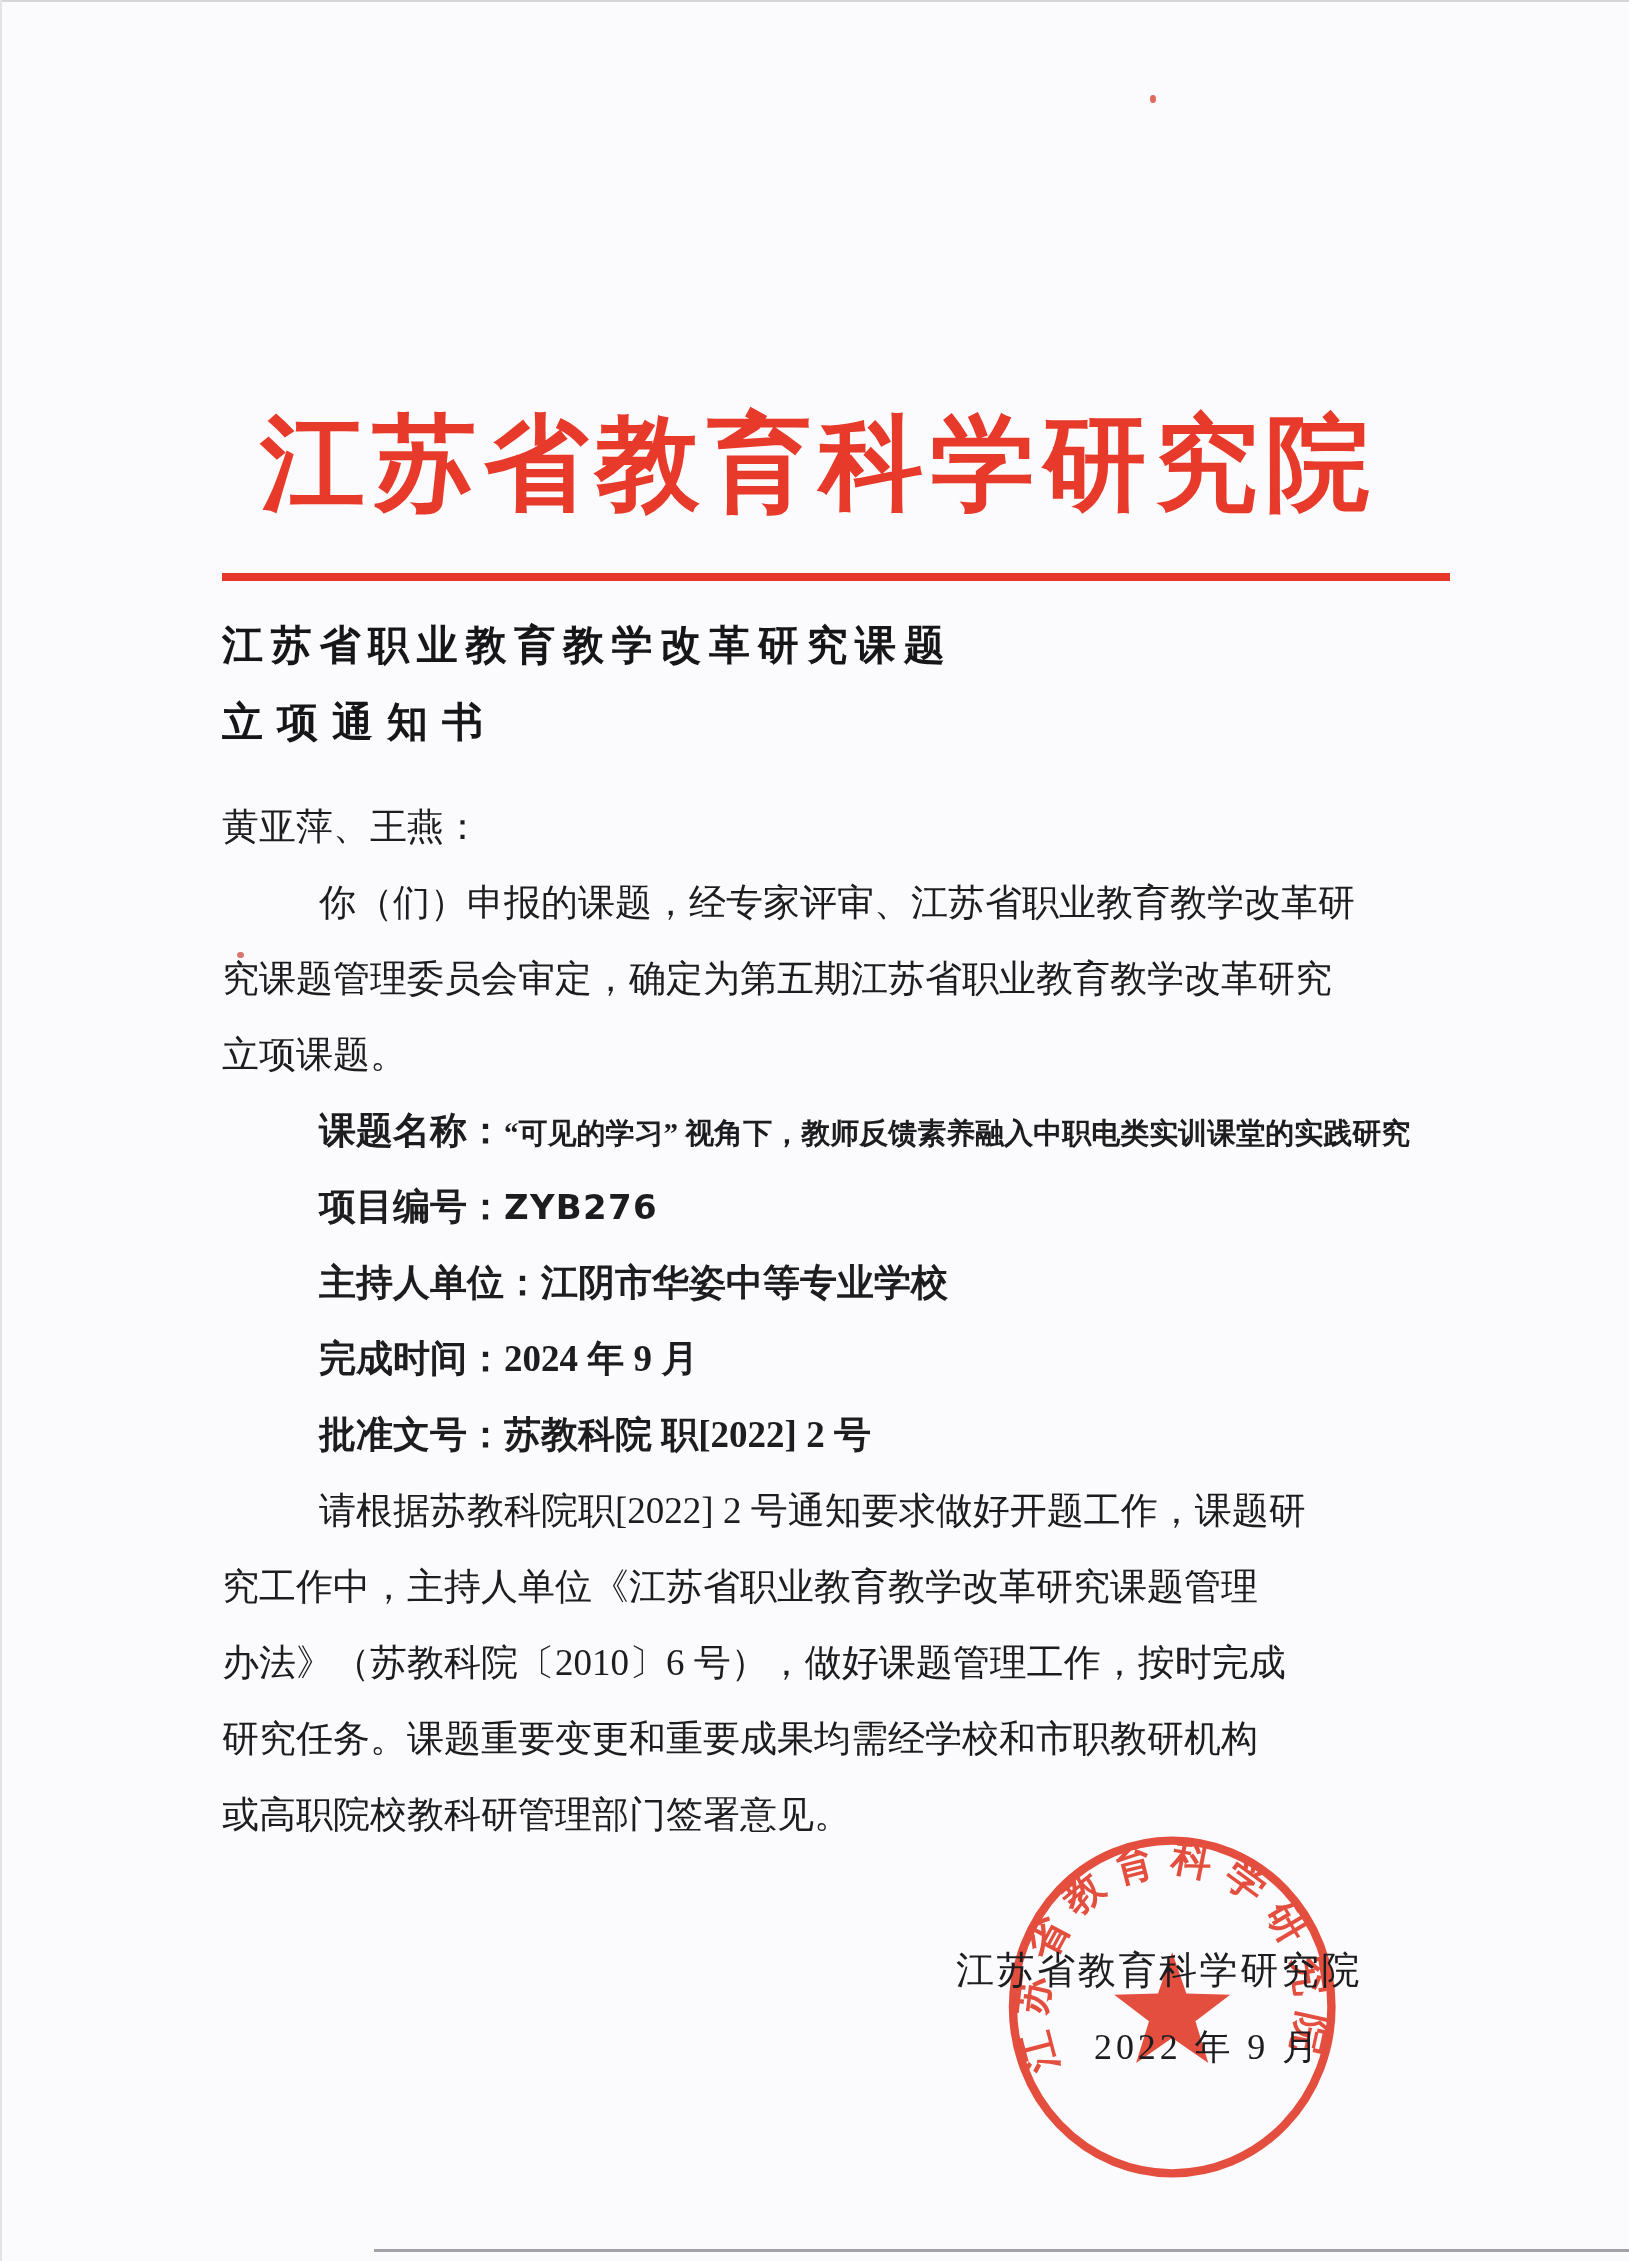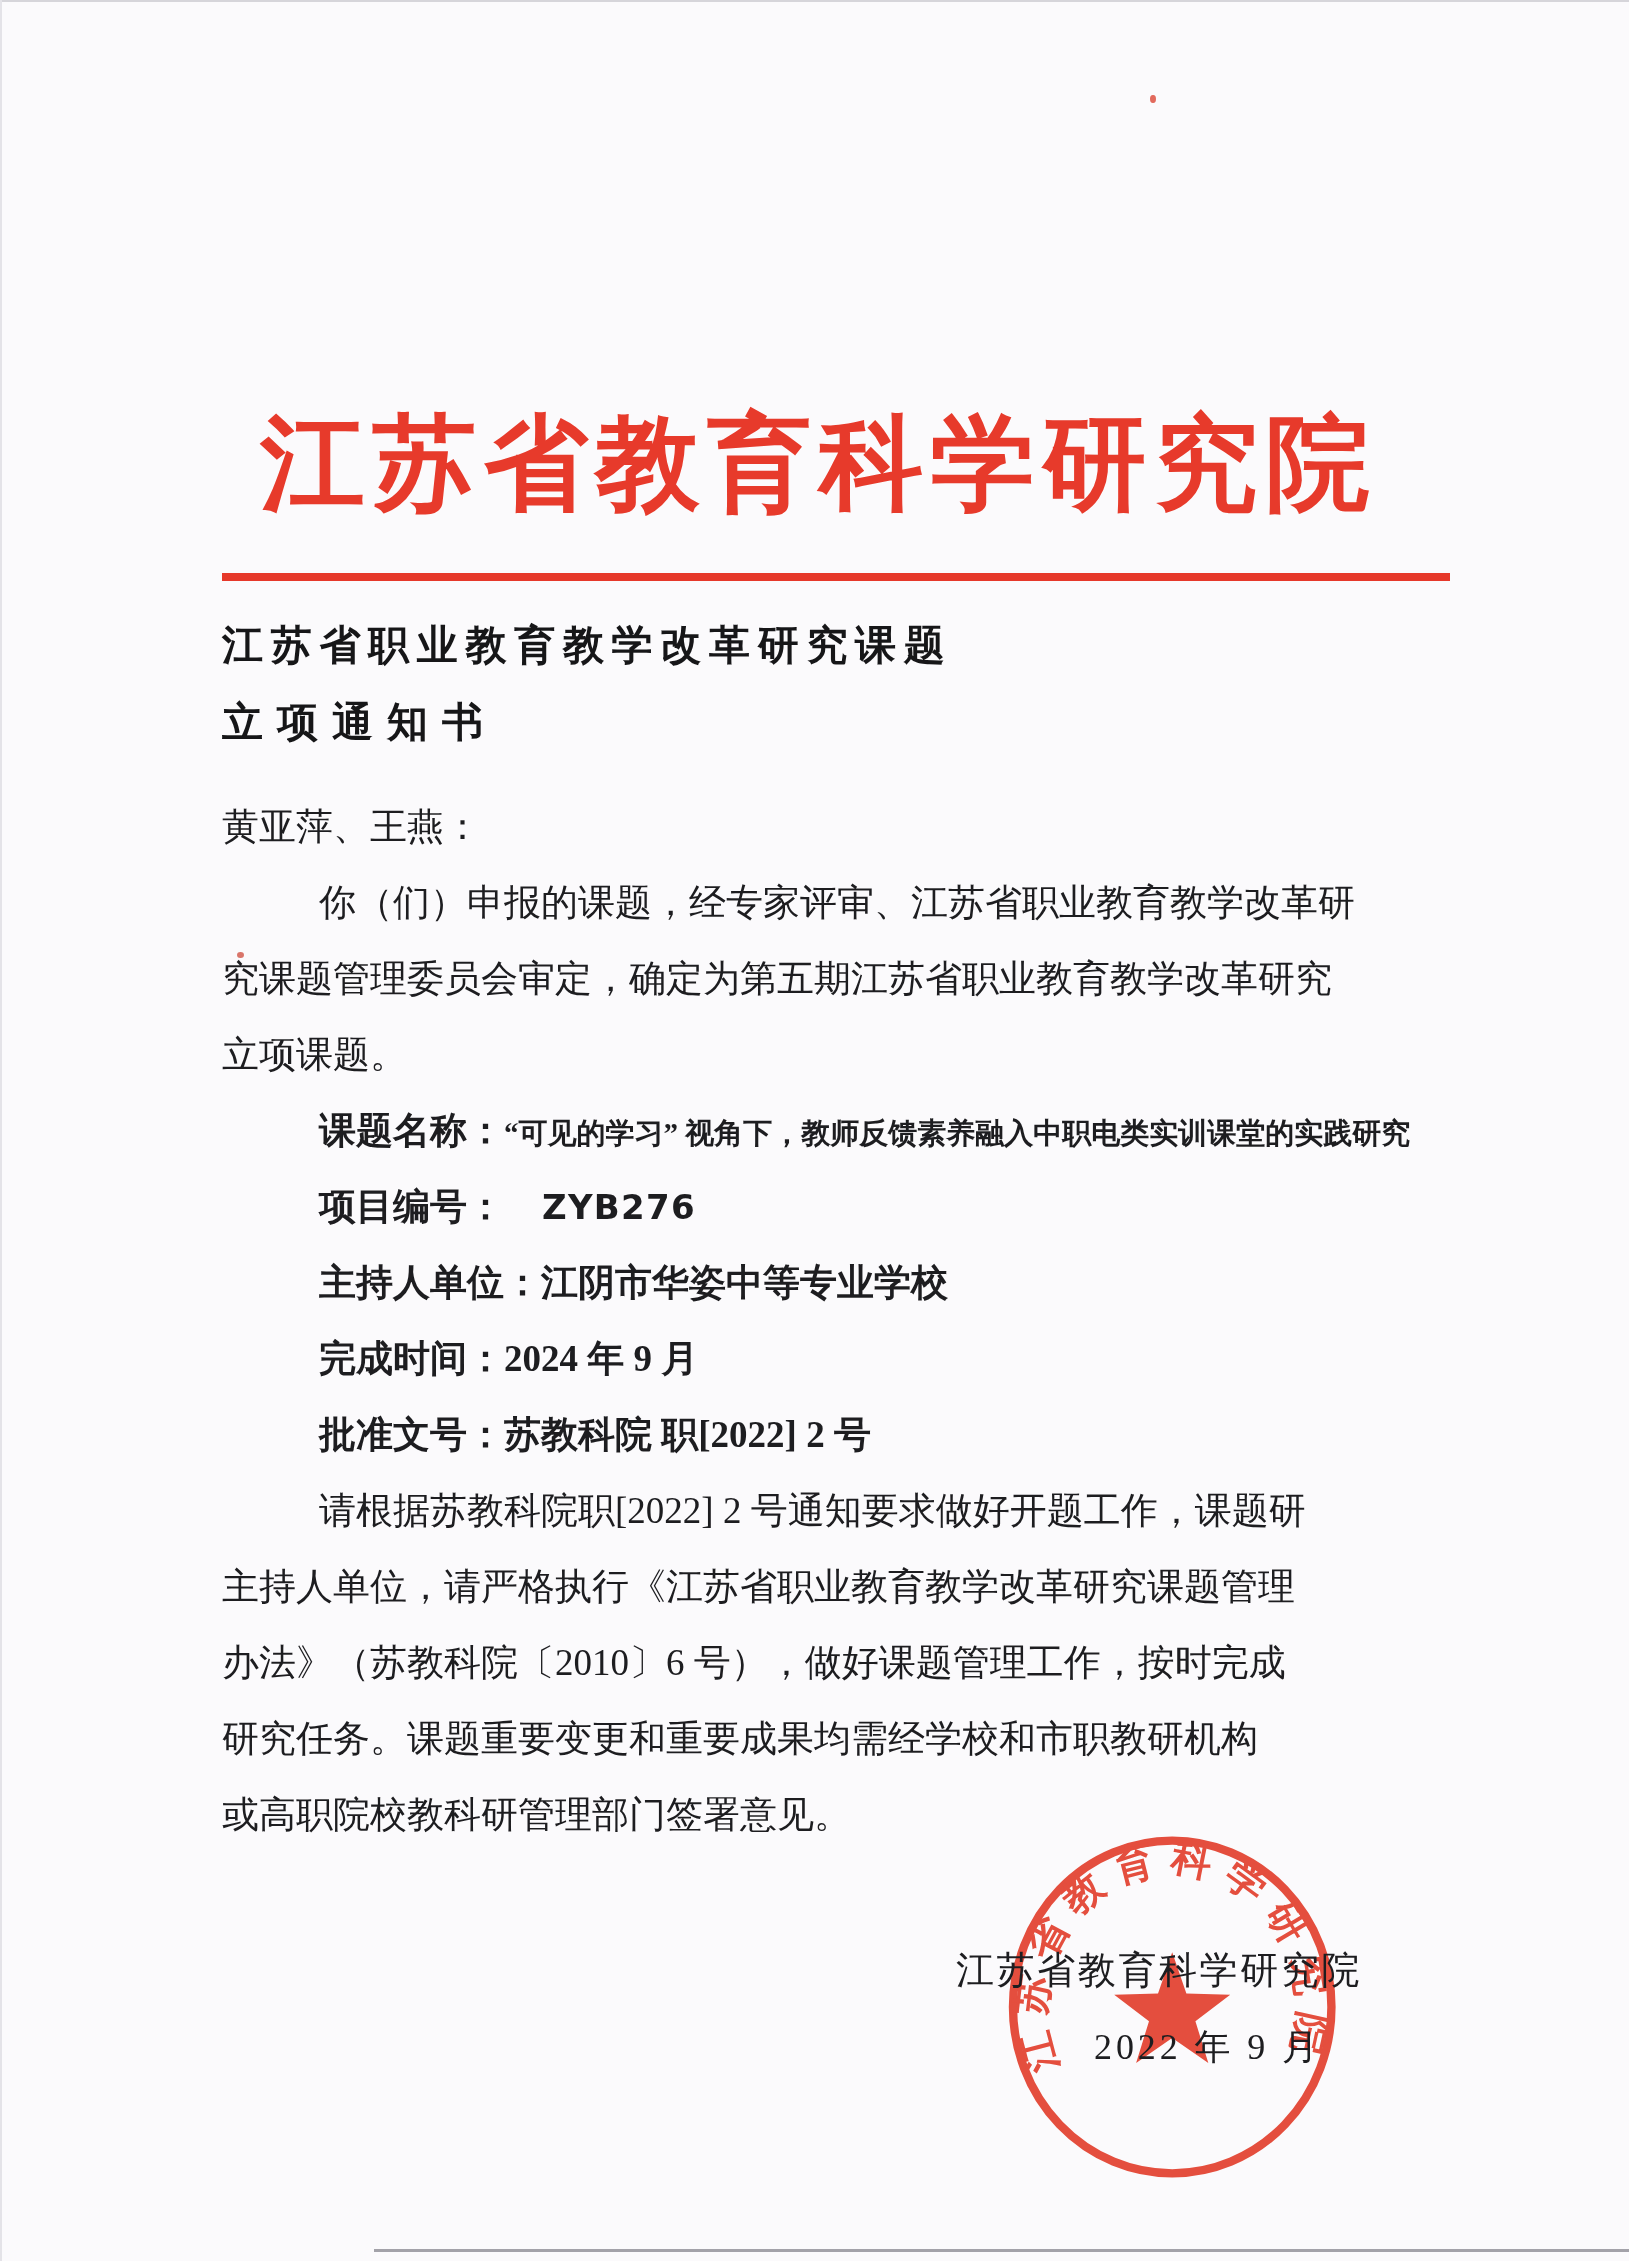--- a/index.html
+++ b/index.html
@@ -41,21 +41,21 @@
     position:absolute;left:222px;top:789px;width:1186px;
     font-size:37px;line-height:76px;
     white-space:nowrap;
   }
   .line{height:76px;}
   .salutation{font-weight:normal;font-size:37px;}
   .indent{padding-left:97px;}
   .detail .lbl{font-weight:bold;}
   .detail{font-weight:bold;}
   .topic-val{font-size:29px;font-weight:bold;}
-  .latin-val{font-family:"DejaVu Sans","Liberation Sans",sans-serif;font-weight:bold;font-size:34px;letter-spacing:1.3px;margin-left:38px;}
+  .latin-val{font-family:"DejaVu Sans","Liberation Sans",sans-serif;font-weight:bold;font-size:34px;letter-spacing:1.3px;}
   
   .sig-org{
     position:absolute;top:1945px;right:276px;
     font-size:38px;letter-spacing:2.6px;
     z-index:3;white-space:nowrap;
   }
   .sig-date{
     position:absolute;top:2023px;right:316px;
     font-size:36px;letter-spacing:3.9px;
     z-index:3;white-space:nowrap;
@@ -106,21 +106,21 @@
       <span class="lbl">主持人单位：</span><span>江阴市华姿中等专业学校</span>
     </div>
     <div class="line indent detail">
       <span class="lbl">完成时间：</span><span>2024 年 9 月</span>
     </div>
     <div class="line indent detail">
       <span class="lbl">批准文号：</span><span>苏教科院 职[2022] 2 号</span>
     </div>
 
     <div class="line indent">请根据苏教科院职[2022] 2 号通知要求做好开题工作，课题研</div>
-    <div class="line">主持人单位，请严格执行《江苏省职业教育教学改革研究课题管理</div>
+    <div class="line">究工作中，主持人单位《江苏省职业教育教学改革研究课题管理</div>
     <div class="line">办法》（苏教科院〔2010〕6 号），做好课题管理工作，按时完成</div>
     <div class="line">研究任务。课题重要变更和重要成果均需经学校和市职教研机构</div>
     <div class="line">或高职院校教科研管理部门签署意见。</div>
   </div>
 
   <svg class="stamp" viewBox="0 0 560 580" xmlns="http://www.w3.org/2000/svg">
     <ellipse cx="278" cy="290" rx="247" ry="258" fill="none" stroke="#e6402d" stroke-width="13"></ellipse>
     <polygon points="278,205 300,269 368,271 314,312 334,377 278,338 222,377 242,312 188,271 256,269" fill="#e6402d"></polygon>
     <defs>
       <path id="sealArc" d="M 118,409 A 196,208 0 1 1 438,409" fill="none"></path>

